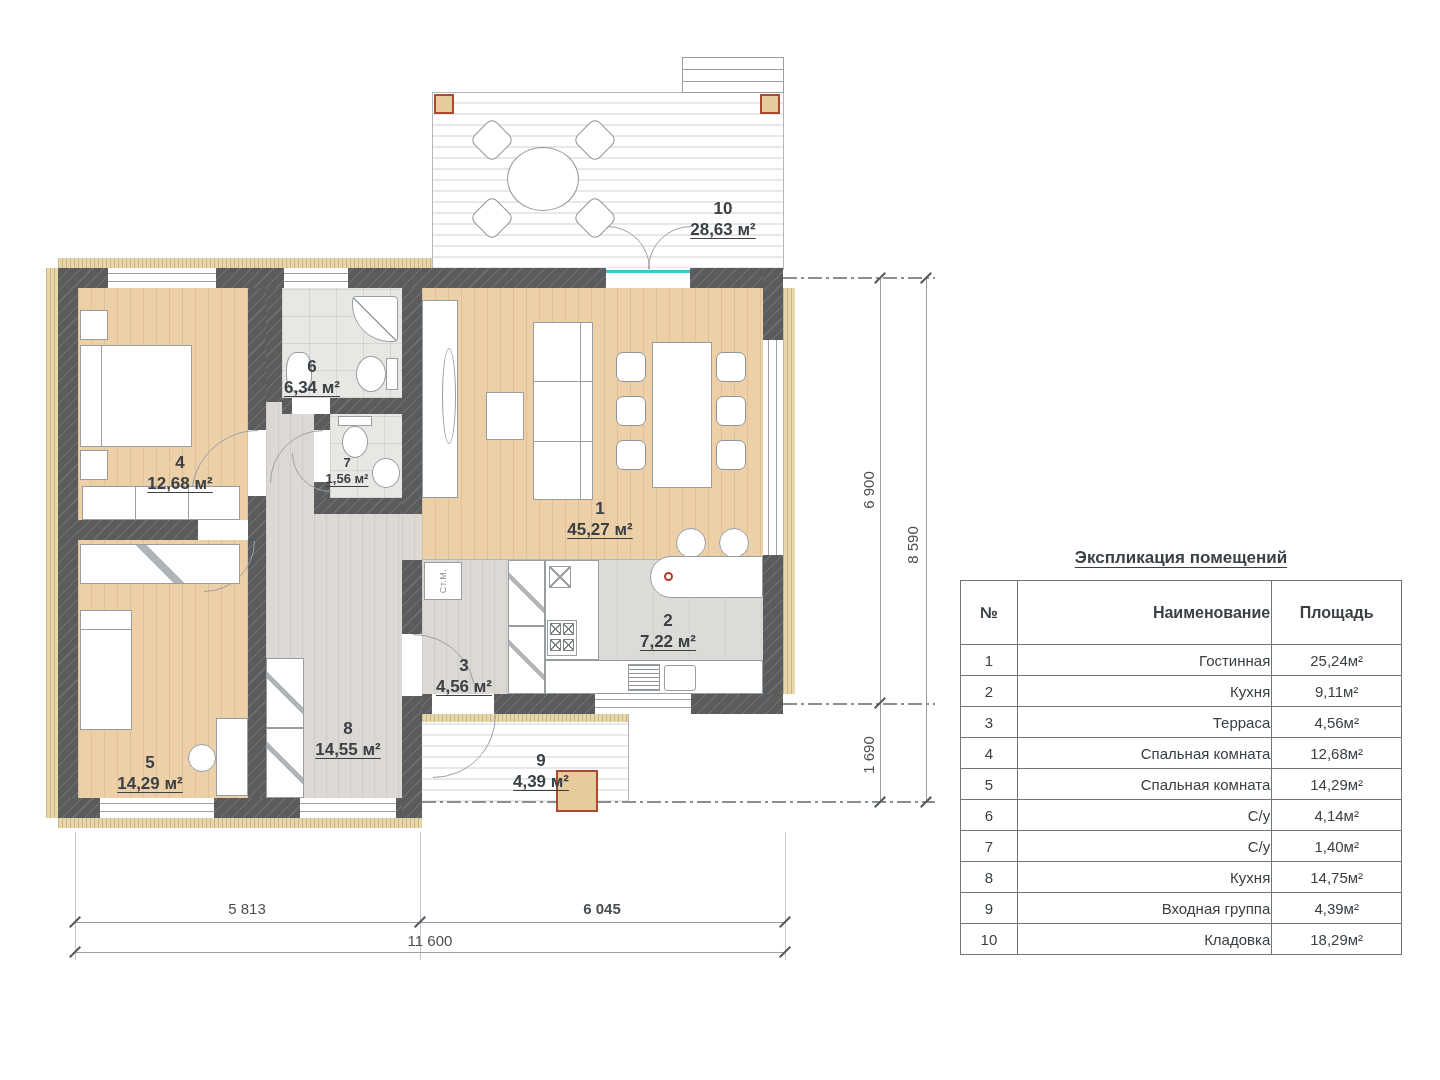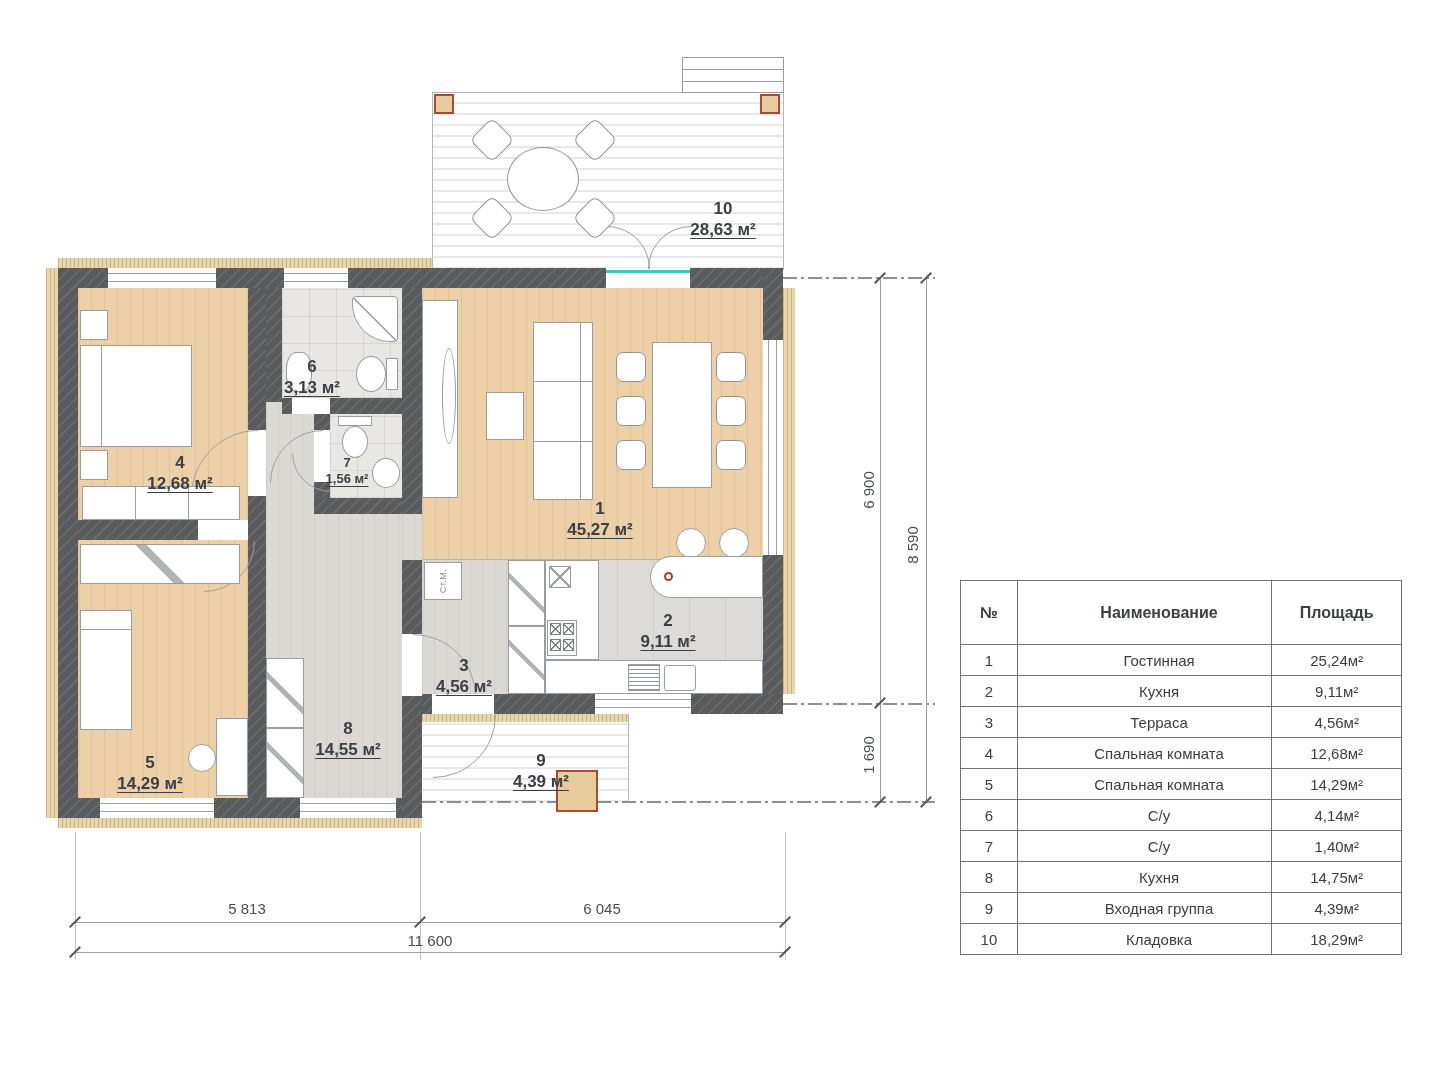--- a/index.html
+++ b/index.html
@@ -53,21 +53,21 @@
   .thinline{position:absolute;background:#b3b7b9;z-index:4;}
   .washer-label{position:absolute;inset:0;display:flex;align-items:center;justify-content:center;transform:rotate(-90deg);font-size:9px;color:#8b9093;letter-spacing:.5px;}
 
   
   .sched-title{position:absolute;left:960px;top:548px;width:442px;text-align:center;font-size:17px;font-weight:700;color:#3b4045;text-decoration:underline;text-underline-offset:4px;z-index:9;}
   table.sched{position:absolute;left:960px;top:580px;width:442px;border-collapse:collapse;z-index:9;font-size:15px;color:#3b4045;}
   table.sched th,table.sched td{border:1px solid #6f7477;box-sizing:border-box;}
   table.sched th{height:64px;font-weight:700;font-size:16px;vertical-align:middle;}
   table.sched td{height:31px;vertical-align:middle;}
   .c-num{width:57px;text-align:center;}
-  .c-name{width:255px;text-align:center;padding-left:30px;}
+  .c-name{width:255px;text-align:right;padding-left:30px;}
   .c-area{width:130px;text-align:center;}
 </style>
 </head>
 <body>
 
 <div class="stage">
 
   <div class="furn" style="left:682px;top:57px;width:102px;height:36px;background-image:linear-gradient(180deg,transparent 0 11px,#9aa0a5 11px 12px,transparent 12px 23px,#9aa0a5 23px 24px,transparent 24px);"></div>
   <div class="deck" style="left:432px;top:92px;width:350px;height:176px;"></div>
   <div class="post" style="left:434px;top:94px;width:20px;height:20px;"></div>
@@ -212,64 +212,65 @@
   <div class="ext" style="left:420px;top:832px;width:1px;height:128px;"></div>
   <div class="ext" style="left:785px;top:832px;width:1px;height:128px;"></div>
   <div class="dim" style="left:75px;top:922px;width:710px;height:1px;"></div>
   <div class="dim" style="left:75px;top:952px;width:710px;height:1px;"></div>
   <div class="tick" style="left:75px;top:922px;"></div>
   <div class="tick" style="left:420px;top:922px;"></div>
   <div class="tick" style="left:785px;top:922px;"></div>
   <div class="tick" style="left:75px;top:952px;"></div>
   <div class="tick" style="left:785px;top:952px;"></div>
   <div class="dimlabel" style="left:247px;top:908px;">5 813</div>
-  <div class="dimlabel" style="left:602px;top:908px;">6 045</div>
+  <div class="dimlabel" style="left:602px;top:908px;font-weight:bold;">6 045</div>
   <div class="dimlabel" style="left:430px;top:940px;">11 600</div>
 
   <div class="rlabel" style="left:600px;top:498px;">
     <div class="rnum">1</div>
     <div class="rarea">45,27 м²</div>
   </div>
   <div class="rlabel" style="left:668px;top:610px;">
     <div class="rnum">2</div>
-    <div class="rarea">9,11 м²</div>
+    <div class="rarea">7,22 м²</div>
   </div>
   <div class="rlabel" style="left:464px;top:655px;">
     <div class="rnum">3</div>
     <div class="rarea">4,56 м²</div>
   </div>
   <div class="rlabel" style="left:180px;top:452px;">
     <div class="rnum">4</div>
     <div class="rarea">12,68 м²</div>
   </div>
   <div class="rlabel" style="left:150px;top:752px;">
     <div class="rnum">5</div>
     <div class="rarea">14,29 м²</div>
   </div>
   <div class="rlabel" style="left:312px;top:356px;">
     <div class="rnum">6</div>
-    <div class="rarea">3,13 м²</div>
+    <div class="rarea">6,34 м²</div>
   </div>
   <div class="rlabel small" style="left:347px;top:455px;">
     <div class="rnum">7</div>
     <div class="rarea">1,56 м²</div>
   </div>
   <div class="rlabel" style="left:348px;top:718px;">
     <div class="rnum">8</div>
     <div class="rarea">14,55 м²</div>
   </div>
   <div class="rlabel" style="left:541px;top:750px;">
     <div class="rnum">9</div>
     <div class="rarea">4,39 м²</div>
   </div>
   <div class="rlabel" style="left:723px;top:198px;">
     <div class="rnum">10</div>
     <div class="rarea">28,63 м²</div>
   </div>
 
+  <div class="sched-title">Экспликация помещений</div>
   <table class="sched">
     <thead>
       <tr>
         <th class="c-num">№</th>
         <th class="c-name">Наименование</th>
         <th class="c-area">Площадь</th>
       </tr>
     </thead>
     <tbody>
       <tr>

